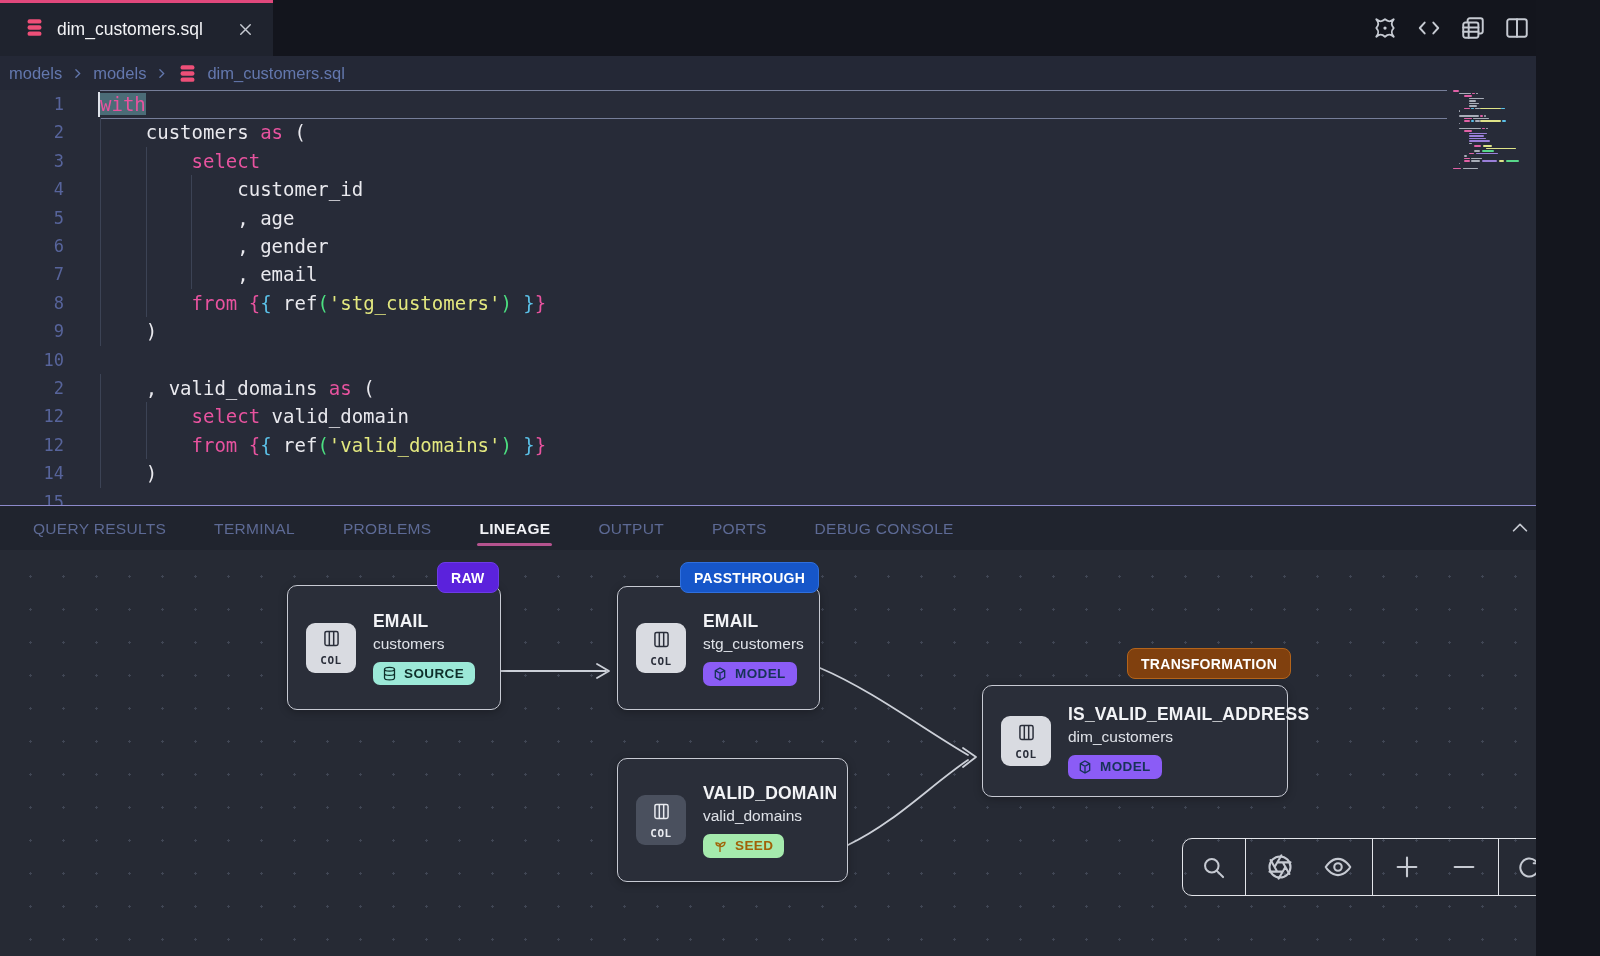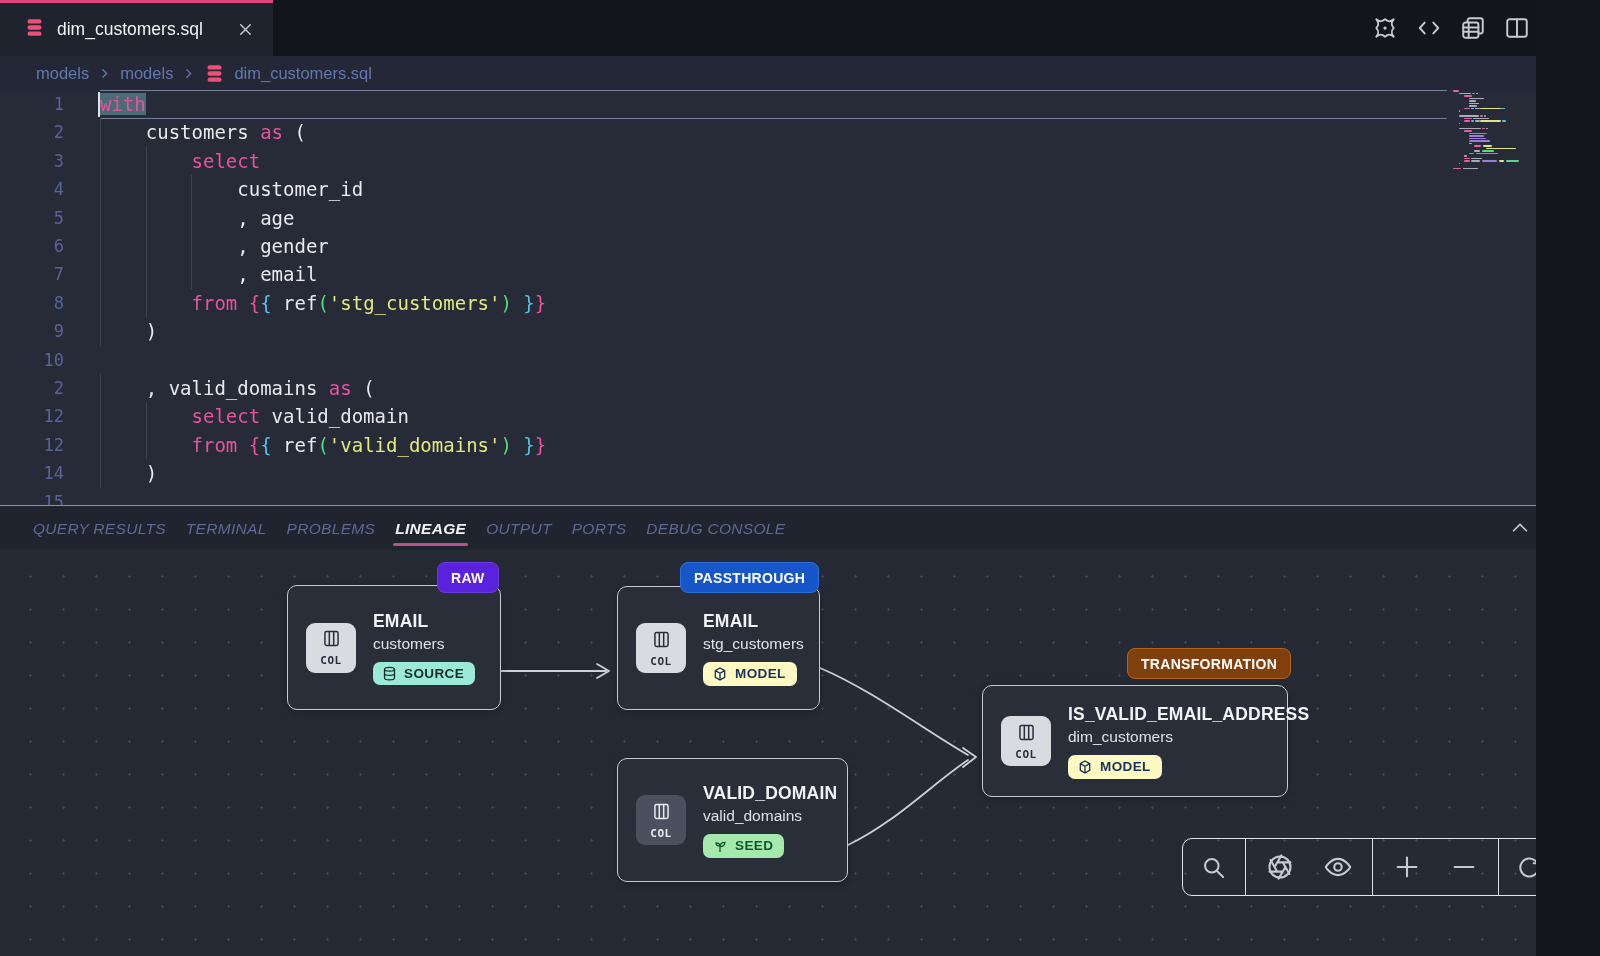--- a/index.html
+++ b/index.html
@@ -16,21 +16,21 @@
     display:flex; align-items:center; gap:12px; padding:0 18px 0 24px; cursor:pointer;
   }
   .tab-title { font-size:17.5px; color:#f2f3f6; font-weight:500; flex:1; }
   .tab-close { display:flex; align-items:center; }
   .topbar-actions { margin-left:auto; display:flex; align-items:center; gap:17px; padding-right:26px; }
   .icon-btn { width:27px; height:27px; display:flex; align-items:center; justify-content:center; cursor:pointer; }
   .icon-btn svg, .tab-close svg { display:block; }
   
   .breadcrumb {
     position:absolute; left:0; top:56px; width:1600px; height:34px; background:#242836;
-    display:flex; align-items:center; gap:9px; padding-left:36px;
+    display:flex; align-items:center; gap:9px; padding-left:9px;
     font-size:16.5px; color:#6377ad;
   }
   .bc-item { cursor:pointer; }
   .bc-sep { display:flex; align-items:center; }
   .bc-file-icon { display:flex; align-items:center; }
   
   .editor { position:absolute; left:0; top:90px; width:1600px; height:415px; background:#272b38; overflow:hidden; }
   .curline { position:absolute; left:100px; right:153px; top:0; height:28.5px; border-top:1.5px solid #767e99; border-bottom:1.5px solid #767e99; pointer-events:none; }
   .gutter { position:absolute; left:0; top:0; width:64px; text-align:right; font:17px/28.4px "DejaVu Sans Mono", monospace; color:#57649b; user-select:none; }
   .code { position:absolute; left:100px; top:0; font:19px/28.4px "DejaVu Sans Mono", monospace; white-space:pre; }
@@ -52,21 +52,21 @@
   .m-p { background:#e061a6; }
   .m-y { background:#dfe488; }
   .m-v { background:#9a7fd9; }
   .m-g { background:#58d88a; }
   .m-c { background:#5bc1e8; }
   .overview-tick { position:absolute; left:1578px; top:0; width:22px; height:2.5px; background:#8d93a5; }
   .overview-marker { position:absolute; left:1584px; top:3px; width:13px; height:12px; }
   
   .panel { position:absolute; left:0; top:505px; width:1600px; height:451px; background:#20242e; border-top:1.5px solid #8d8acb; }
   .panel-header { height:44px; display:flex; align-items:center; padding:0 22px 0 33px; }
-  .panel-tabs { display:flex; gap:20px;font-style:italic; }
+  .panel-tabs { display:flex; gap:48px; }
   .ptab { position:relative; font-size:15.5px; letter-spacing:.3px; color:#5d6a95; cursor:pointer; padding:12px 0 10px; }
   .ptab.active { color:#f2f3f7; font-weight:bold; }
   .ptab.active::after { content:""; position:absolute; left:-2px; right:-2px; bottom:2px; height:3px; background:#b4538e; border-radius:2px; }
   .panel-actions { margin-left:auto; display:flex; gap:18px; }
   
   .canvas {
     position:absolute; left:0; top:44px; width:1600px; height:405.5px; background:#262a34;
     background-image:radial-gradient(circle, #404654 1.15px, transparent 1.3px);
     background-size:33px 33px; background-position:14px 10px; overflow:hidden;
   }
@@ -77,22 +77,22 @@
     box-shadow:0 2px 8px rgba(0,0,0,.28); z-index:2;
   }
   .colbox { width:50px; height:50px; border-radius:9px; display:flex; flex-direction:column; align-items:center; justify-content:center; gap:1px; flex:none; }
   .colbox.light { background:#d9dbe1; color:#2a2e3a; }
   .colbox.dark  { background:#4a505e; color:#e9ebf0; }
   .colbox .col-label { font-size:11px; font-weight:bold; letter-spacing:.5px; font-family:"DejaVu Sans Mono", monospace; }
   .node-title { font-size:17.5px; font-weight:bold; color:#f2f3f6; letter-spacing:.2px; }
   .node-sub { font-size:15.5px; color:#dfe2e8; margin-top:3px; }
   .pill { display:inline-flex; align-items:center; gap:7px; margin-top:9px; padding:4px 11px 4px 9px; border-radius:7px; font-size:13.5px; font-weight:bold; letter-spacing:.4px; }
   .pill-source { background:#9ce9d8; color:#0e2f2a; }
-  .pill-model  { background:#fef9c3; color:#173358; }
-  .pill-seed   { background:#a5eaad; color:#14532d; }
+  .pill-model  { background:#8b5cf6; color:#173358; }
+  .pill-seed   { background:#a5eaad; color:#a16207; }
   .nbadge { position:absolute; height:31px; display:flex; align-items:center; padding:0 13px; border-radius:8px; color:#fff; font-size:14px; font-weight:bold; letter-spacing:.3px; z-index:3; }
   .badge-raw { background:#5b22dc; border:1.5px solid #6d3be6; }
   .badge-passthrough { background:#1656c9; border:1.5px solid #2f6fdd; }
   .badge-transformation { background:#80400e; border:1.5px solid #b4641a; }
   
   .lineage-toolbar {
     position:absolute; left:1182px; top:288px; width:378px; height:58px;
     border:1.6px solid #e3e5ea; border-radius:10px; display:flex; align-items:stretch; z-index:4;
   }
   .lt-group { display:flex; align-items:center; justify-content:space-evenly; }

